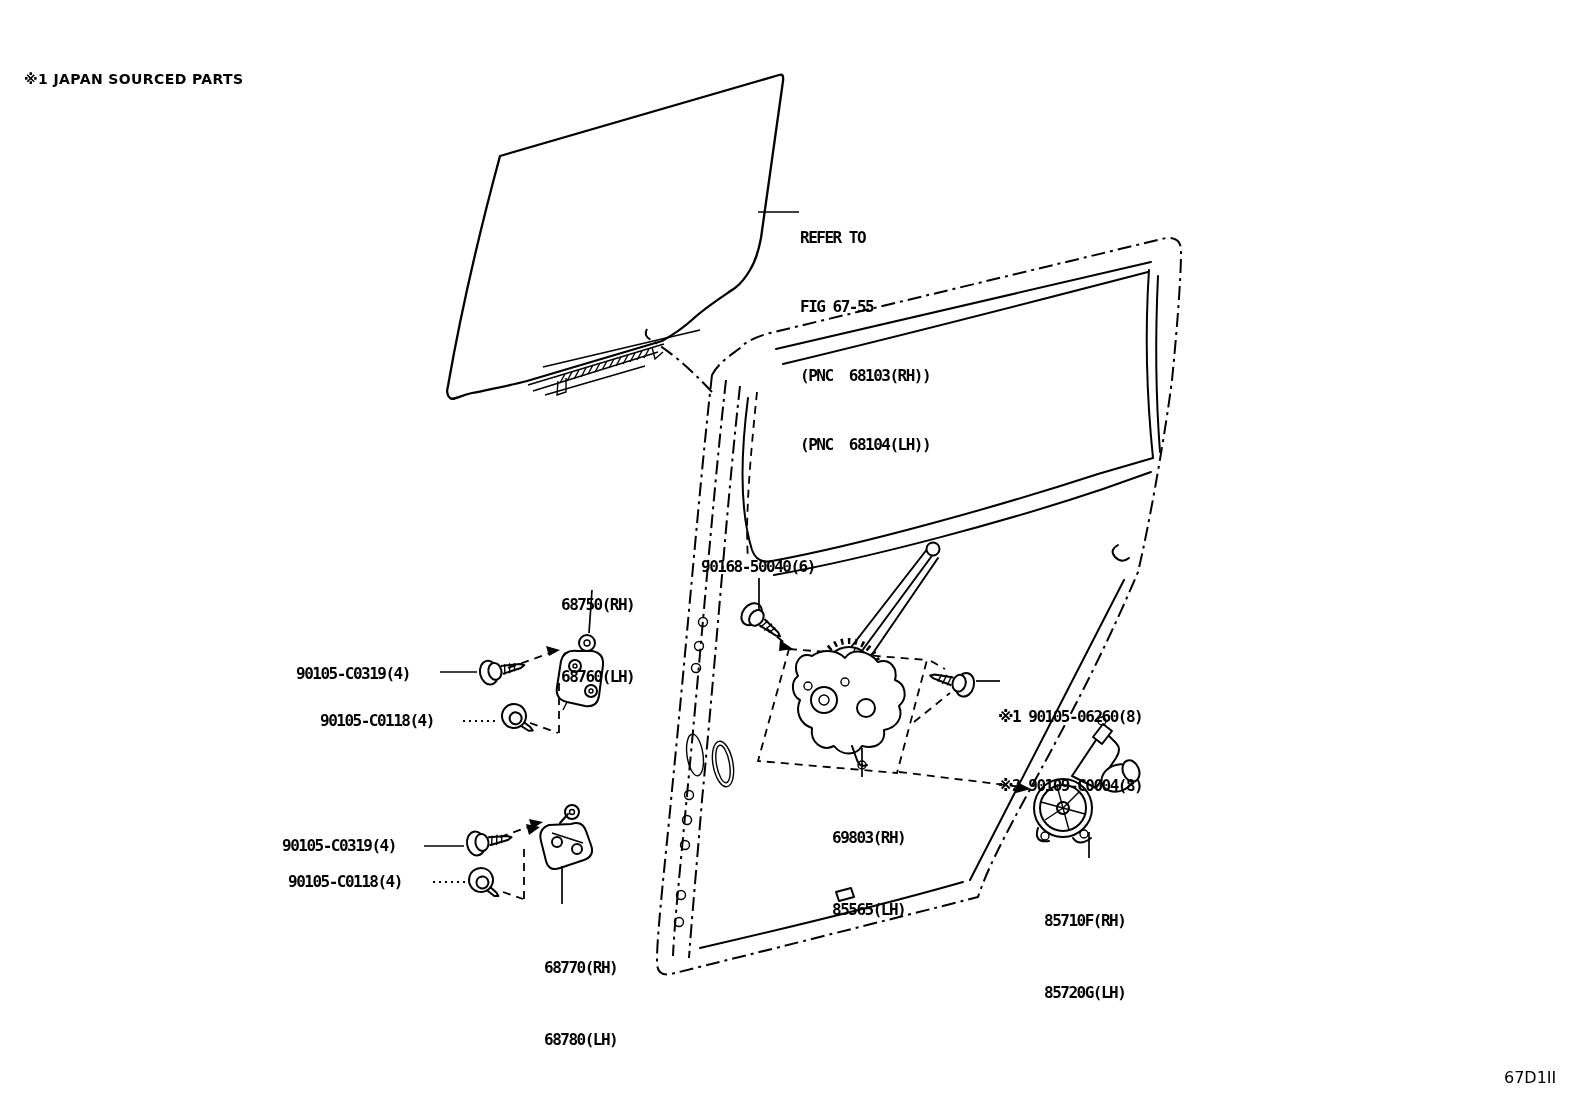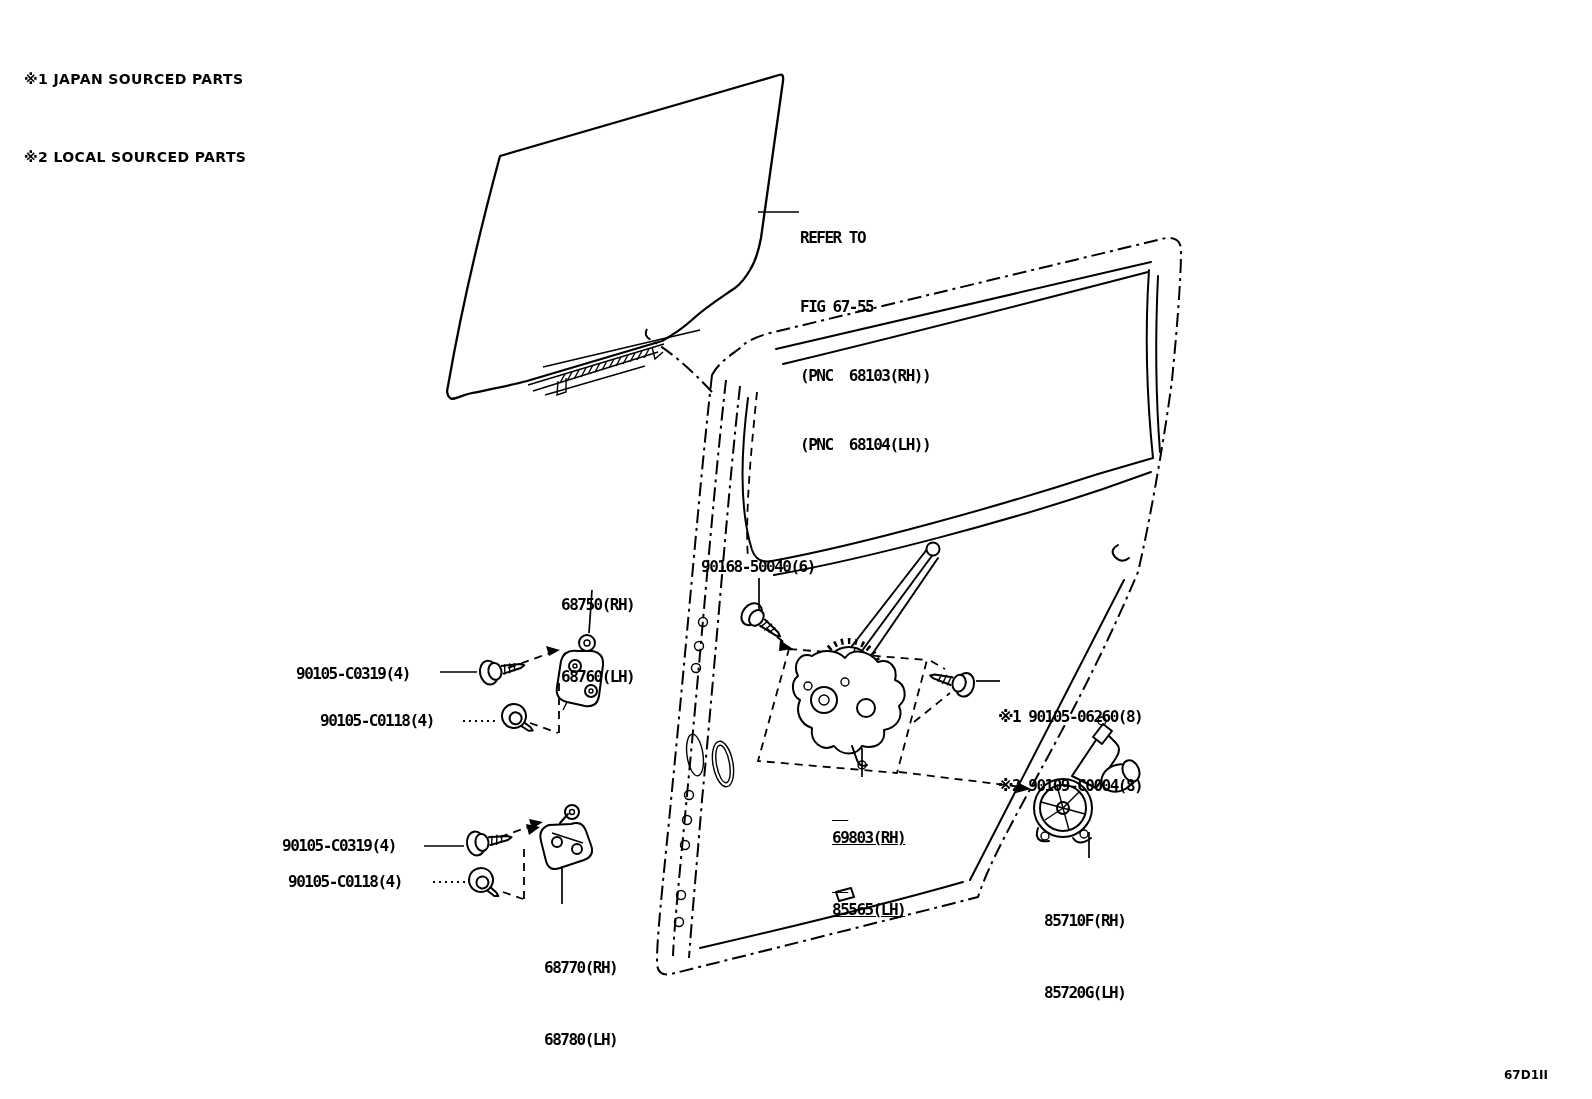--- a/index.html
+++ b/index.html
@@ -17,21 +17,21 @@
   .arrow{fill:#000;stroke:none;}
   .plabel{position:absolute;white-space:pre;color:#000;
           font-family:"DejaVu Sans Mono","DejaVu Sans",monospace;
           font-weight:700;font-size:16px;line-height:24px;letter-spacing:-1.5px;}
   .legend{position:absolute;left:24px;top:14px;white-space:pre;
           font-family:"DejaVu Sans","Liberation Sans",sans-serif;
           font-weight:600;font-size:14px;line-height:26px;letter-spacing:.4px;}
   .refer{left:800px;top:180px;line-height:23px;}
   .footer{position:absolute;left:1504px;top:1068px;white-space:pre;
           font-family:"DejaVu Sans","Liberation Sans",sans-serif;
-          font-weight:700;font-size:12px;}
+          font-weight:400;font-size:16px;}
 </style>
 </head>
 <body>
 
 <svg width="1592" height="1099" viewBox="0 0 1592 1099">
 
   <g>
     <path class="pg" d="M500,156 L779,75 Q784,73 783,81 L761,238 Q757,259 750,270 Q743,282 735,288
                         C722,297 706,307 693,319 C682,329 671,336 662,341 L527,381
                         C508,386 486,390 472,393 C459,396 453,401 450,398 C446,394 447,390 448,386
@@ -224,21 +224,20 @@
     <line class="leader" x1="862" y1="748" x2="862" y2="777"></line>
     <line class="leader" x1="424" y1="846" x2="464" y2="846"></line>
     <line class="dotlead" x1="433" y1="882" x2="465" y2="882"></line>
     <line class="leader" x1="562" y1="866" x2="562" y2="904"></line>
     <line class="leader" x1="1089" y1="832" x2="1089" y2="858"></line>
   </g>
 </svg>
 
 <div class="legend">
   <div>※1 JAPAN SOURCED PARTS</div>
-  <div>※2 LOCAL SOURCED PARTS</div>
 </div>
 
 <div class="plabel refer">
   <div>REFER TO</div>
   <div>FIG 67-55</div>
   <div>(PNC  68103(RH))</div>
   <div>(PNC  68104(LH))</div>
 </div>
 
 <div class="plabel" style="left:561px;top:545px;">
@@ -250,21 +249,21 @@
 
 <div class="plabel" style="left:296px;top:662px;">90105-C0319(4)</div>
 
 <div class="plabel" style="left:320px;top:709px;">90105-C0118(4)</div>
 
 <div class="plabel" style="left:998px;top:659px;line-height:23px;">
   <div>※1 90105-06260(8)</div>
   <div>※2 90109-C0004(8)</div>
 </div>
 
-<div class="plabel" style="left:832px;top:778px;text-decoration:underline;">
+<div class="plabel" style="left:832px;top:778px;">
   <div>69803(RH)</div>
   <div>85565(LH)</div>
 </div>
 
 <div class="plabel" style="left:282px;top:834px;">90105-C0319(4)</div>
 
 <div class="plabel" style="left:288px;top:870px;">90105-C0118(4)</div>
 
 <div class="plabel" style="left:528px;top:908px;margin-left:16px;">
   <div>68770(RH)</div>

